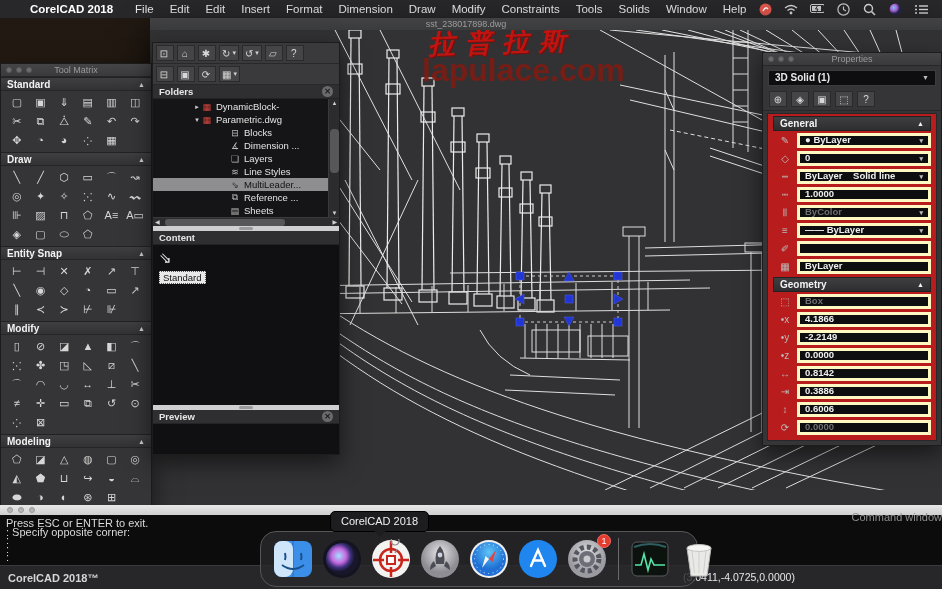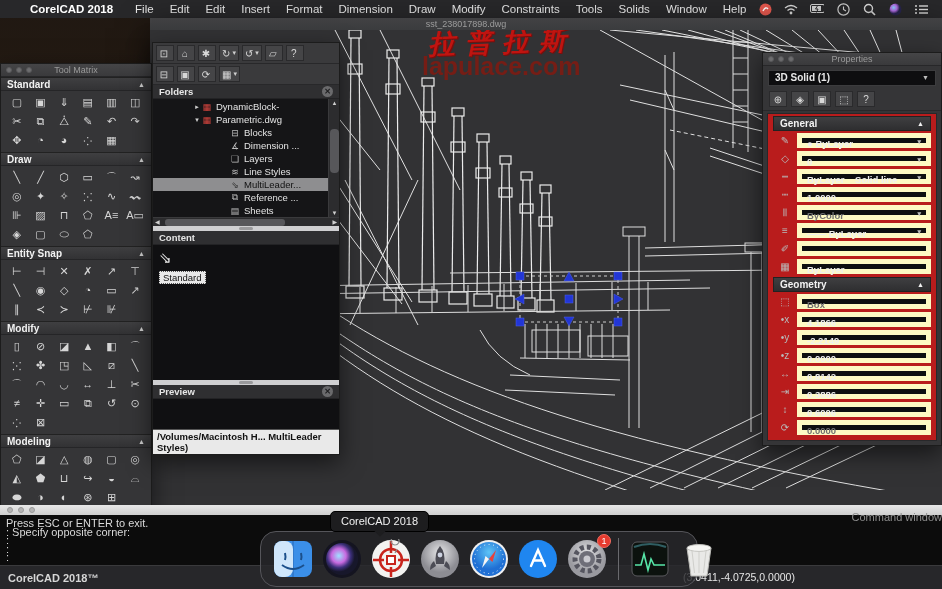--- a/index.html
+++ b/index.html
@@ -41,21 +41,21 @@
                  display:flex; align-items:center; justify-content:center; letter-spacing:1px; }
 
   
   #drawwin { left:150px; top:18px; width:792px; height:487px; background:#323234; box-shadow:0 10px 30px rgba(0,0,0,.6); }
   #dw-title { height:17px; background:linear-gradient(#424244,#383a3c); border-bottom:1px solid #202022; position:relative; }
   #dw-title .ptext { position:absolute; left:0; right:160px; text-align:center; top:1px; font-size:9px; color:#9c9c9c; }
   #canvas { position:absolute; left:0; top:12px; width:792px; height:460px; background:#323234; overflow:hidden; }
   #canvas svg { display:block; }
   .watermark-cn { position:absolute; left:278px; top:-6px; color:#c01410; font-size:27px; font-weight:bold; font-style:italic;
                   letter-spacing:10px; transform:rotate(-2deg); text-shadow:1px 1px 0 #7d0d0b; font-family:"DejaVu Sans", sans-serif; }
-  .watermark-url { position:absolute; left:272px; top:22px; color:#7e1b12; font-size:25px; font-weight:bold; opacity:.9; }
+  .watermark-url { position:absolute; left:272px; top:22px; color:#7e1b12; font-size:32px; font-weight:bold; opacity:.9; }
   #tabbar { position:absolute; left:0; top:472px; width:792px; height:15px; background:#2c2c2e; display:flex; align-items:flex-end; border-top:1px solid #1e1e20; }
   .tab { height:15px; display:flex; align-items:center; padding:0 14px; font-size:10px; color:#b0b0b0; clip-path:polygon(6% 0,94% 0,100% 100%,0 100%); }
   .tab.active { background:#4a4a4c; color:#fff; font-weight:bold; }
   #tab-add { color:#c9c9c9; font-size:12px; margin-left:8px; }
 
   
   #designres { left:152px; top:42px; width:188px; height:413px; display:flex; flex-direction:column; }
   .dr-toolbar { display:flex; align-items:center; gap:3px; padding:2px 3px; background:#3a3a3c; border-bottom:1px solid #28282a; }
   .dr-btn { min-width:18px; height:16px; background:#454547; border:1px solid #2a2a2c; color:#d8d8d8; font-size:10px;
             display:flex; align-items:center; justify-content:center; padding:0 2px; }
@@ -92,22 +92,22 @@
   #props-selector { margin:4px 5px 2px 5px; background:#0e0e10; border:1px solid #3c3c3e; color:#e8e8e8; font-size:10px; font-weight:bold;
                     height:17px; display:flex; align-items:center; padding:0 6px; }
   #props-selector .dd { margin-left:auto; font-size:7px; color:#bdbdbd; }
   #props-toolbar { display:flex; gap:4px; padding:3px 6px; border-bottom:1px solid #28282a; }
   .pr-sec-h { height:15px; margin:2px 5px 0 5px; background:linear-gradient(#3f3f41,#2e2e30); border:1px solid #222;
               color:#f2f2f2; font-size:10px; font-weight:bold; display:flex; align-items:center; padding:0 6px; }
   .pr-sec-h .tri { margin-left:auto; font-size:7px; }
   .pr-rows { margin:1px 5px 0 5px; }
   .prow { display:flex; align-items:center; height:17px; margin-top:1px; }
   .prow .pico { width:24px; text-align:center; color:#b9b9b9; font-size:10px; flex:0 0 24px; }
-  .prow .pfield { flex:1; height:15px; background:#0e0e10; border:5px solid #fef9c3; color:#efefef; font-size:9.5px; font-weight:bold;
-                  display:flex; align-items:flex-start; padding:0 5px; white-space:pre; }
+  .prow .pfield { flex:1; height:15px; background:#0e0e10; border:3px solid #fef9c3; color:#efefef; font-size:9.5px; font-weight:bold;
+                  display:flex; align-items:flex-end; padding:0 5px; white-space:pre; }
   .prow .pfield .dd { margin-left:auto; font-size:7px; color:#bdbdbd; }
   .prow.disabled .pfield { color:#6f6f71; }
   #props .inner { border:1px solid #28282a; margin:2px 4px 4px 4px; flex:1; background:#b91c1c; padding-bottom:4px; }
 
   
   #cmdwin { left:0; top:505px; width:942px; height:84px; background:#0c0c0c; }
   #cmd-strip { height:10px; background:linear-gradient(#e8e8e8,#cfcfcf); position:relative; display:flex; align-items:center; }
   #cmd-strip .dots { display:flex; gap:5px; margin-left:7px; }
   #cmd-strip .dot { width:6px; height:6px; border-radius:50%; background:#b5b5b5; border:1px solid #9a9a9a; }
   #cmd-strip .ptext { position:absolute; left:0; right:0; top:6px; text-align:right; font-size:11px; color:#8f8f8f; }
@@ -662,21 +662,20 @@
     <div id="dr-content">
       <div class="citem-ico">⇘</div>
       <span class="citem-label">Standard</span>
     </div>
     <div class="splitter"></div>
     <div class="dr-sub">
         <span>Preview</span>
         <span class="x">✕</span>
       </div>
     <div id="dr-preview"></div>
-    <div id="dr-path">/Volumes/Macintosh H... MultiLeader Styles)</div>
   </div>
 
   <div id="props" class="abs palette">
     <div class="ptitle">
       <span class="dots">
           <span class="dot"></span>
           <span class="dot"></span>
           <span class="dot"></span>
         </span>
       <span class="ptext">Properties</span>

